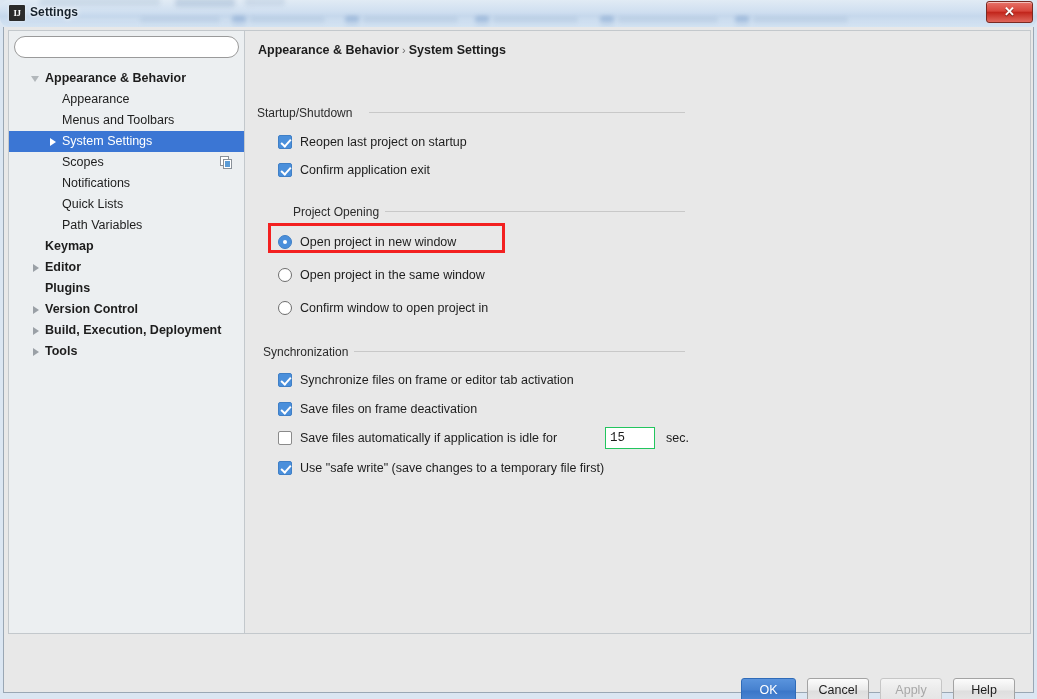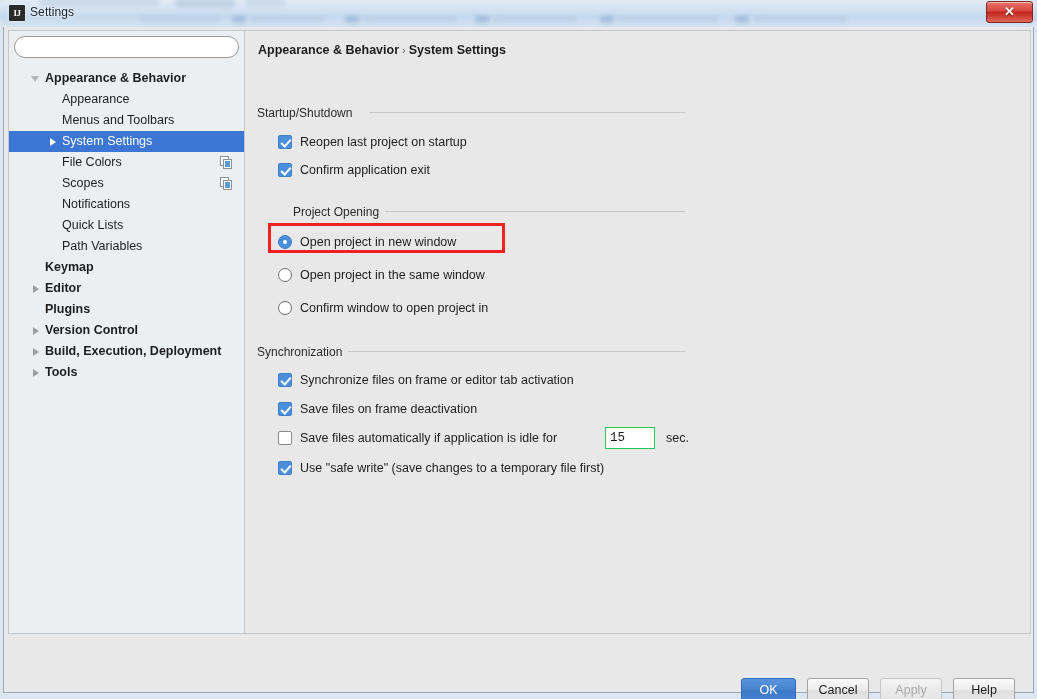--- a/index.html
+++ b/index.html
@@ -45,20 +45,21 @@
     filter: blur(2px);
   }
   .titlebar-label {
     position: absolute;
     left: 30px; top: 5px;
     font-size: 12px;
     color: #16212c;
     letter-spacing: .1px;
     text-shadow: 0 0 3px rgba(255,255,255,.95), 0 0 6px rgba(255,255,255,.8);
     z-index: 3;
+    font-weight: bold;
   }
   .app-icon {
     position: absolute;
     left: 9px; top: 5px;
     width: 16px; height: 16px;
     background: #2b2b2b;
     border-radius: 1px;
     z-index: 3;
     box-shadow: 0 0 3px rgba(255,255,255,.7);
   }
@@ -405,25 +406,20 @@
           <line x1="8.9" y1="8.9" x2="12.6" y2="12.6" stroke="#6d6d6d" stroke-width="1.6" stroke-linecap="round"></line>
         </svg>
         <input class="search-field" type="text" placeholder="" style="">
       </div>
 
       <div class="tree" id="tree-container">
           <div class="tree-row lvl0"><span class="arrow down"></span><span>Appearance &amp; Behavior</span></div>
           <div class="tree-row lvl1"><span>Appearance</span></div>
           <div class="tree-row lvl1"><span>Menus and Toolbars</span></div>
           <div class="tree-row lvl1 selected"><span class="arrow right"></span><span>System Settings</span></div>
-          <div class="tree-row lvl1"><span>File Colors</span><svg class="proj-icon" viewBox="0 0 13 13">
-              <rect x="0.5" y="0.5" width="8" height="9" fill="#ffffff" stroke="#8a9199"></rect>
-              <rect x="3.5" y="3.5" width="8" height="9" fill="#ffffff" stroke="#8a9199"></rect>
-              <rect x="5" y="5" width="5" height="6" fill="#5b9bd5"></rect>
-            </svg></div>
           <div class="tree-row lvl1"><span>Scopes</span><svg class="proj-icon" viewBox="0 0 13 13">
               <rect x="0.5" y="0.5" width="8" height="9" fill="#ffffff" stroke="#8a9199"></rect>
               <rect x="3.5" y="3.5" width="8" height="9" fill="#ffffff" stroke="#8a9199"></rect>
               <rect x="5" y="5" width="5" height="6" fill="#5b9bd5"></rect>
             </svg></div>
           <div class="tree-row lvl1"><span>Notifications</span></div>
           <div class="tree-row lvl1"><span>Quick Lists</span></div>
           <div class="tree-row lvl1"><span>Path Variables</span></div>
           <div class="tree-row lvl0"><span>Keymap</span></div>
           <div class="tree-row lvl0"><span class="arrow right"></span><span>Editor</span></div>
@@ -461,21 +457,21 @@
       </div>
       <div class="opt-row" style="left:33px; top:237px;">
         <span class="rb"></span>
         <span class="lbl">Open project in the same window</span>
       </div>
       <div class="opt-row" style="left:33px; top:270px;">
         <span class="rb"></span>
         <span class="lbl">Confirm window to open project in</span>
       </div>
 
-      <div class="section-title" style="left:12px; top:314px;text-align:center;">Synchronization</div>
+      <div class="section-title" style="left:18px; top:314px;text-align:center;">Synchronization</div>
       <div class="section-rule" style="left:103px; top:320px; width:337px;"></div>
 
       <div class="opt-row" style="left:33px; top:342px;">
         <span class="cb on"></span>
         <span class="lbl">Synchronize files on frame or editor tab activation</span>
       </div>
       <div class="opt-row" style="left:33px; top:371px;">
         <span class="cb on"></span>
         <span class="lbl">Save files on frame deactivation</span>
       </div>

